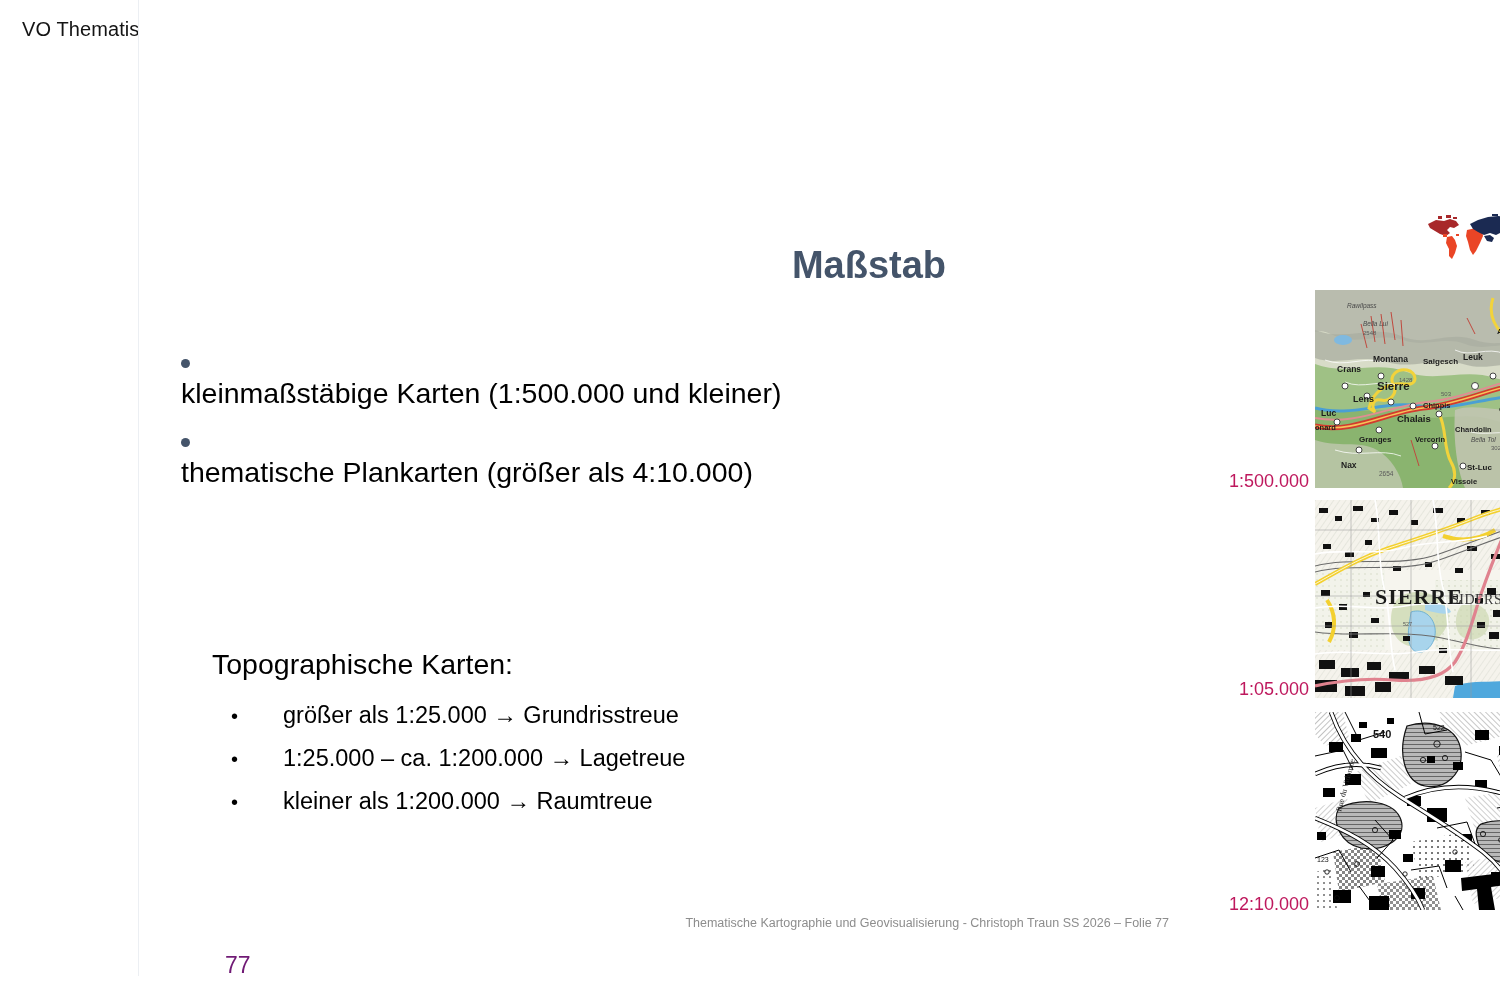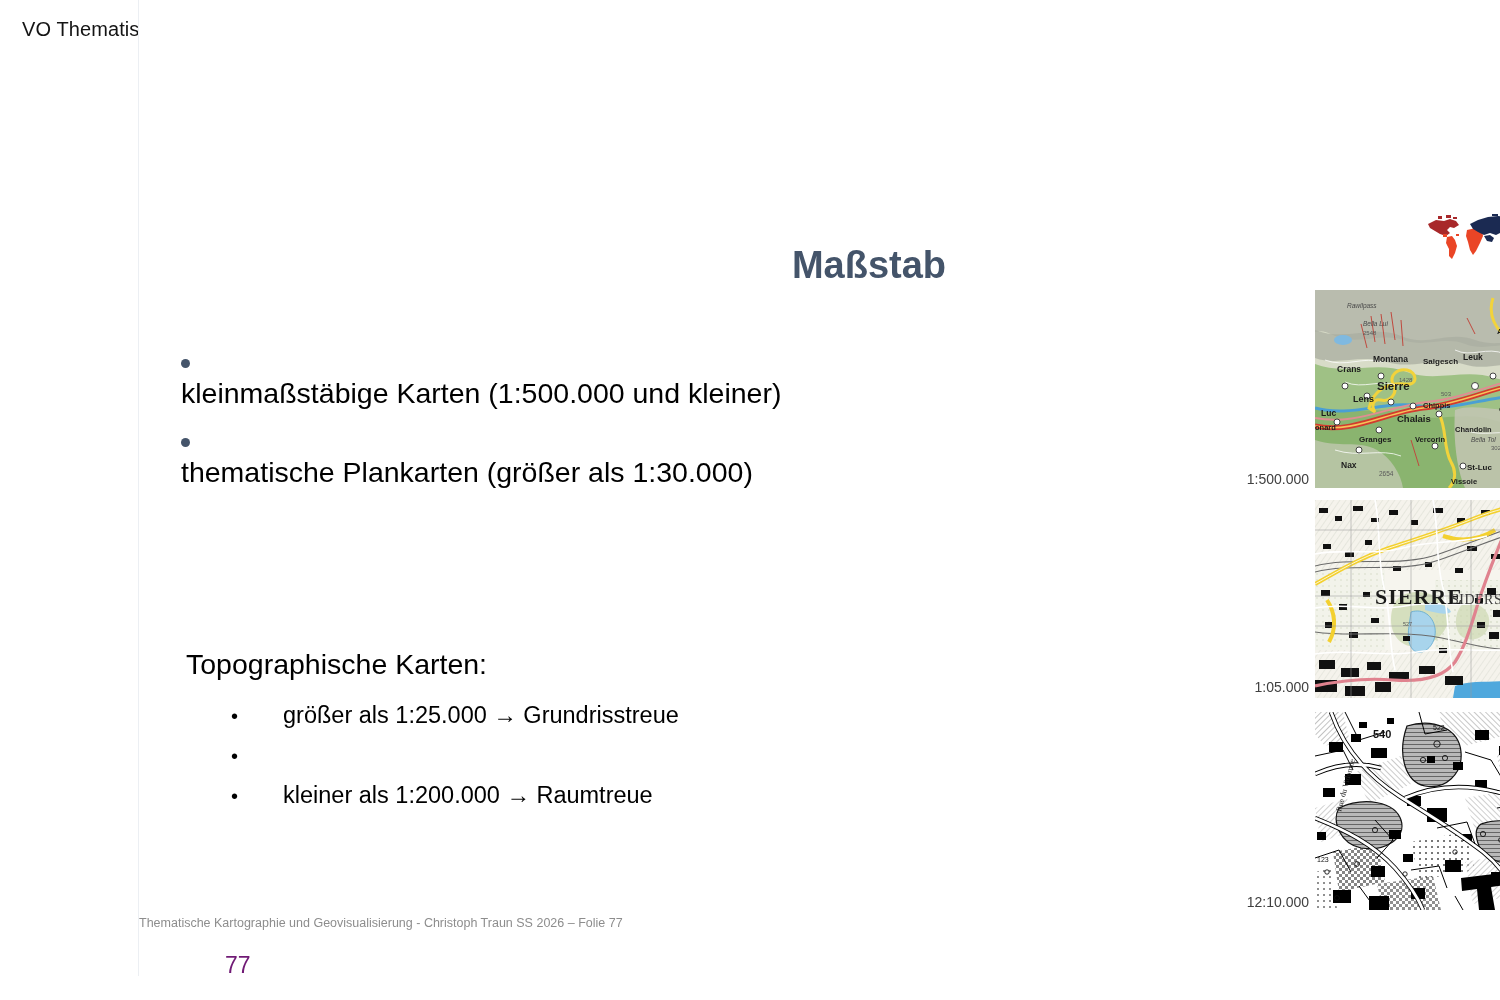--- a/index.html
+++ b/index.html
@@ -94,20 +94,21 @@
     position: absolute;
     left: 47px;
     top: 648px;
     width: 860px;
   }
   #topo-heading {
     font-size: 28.5px;
     color: #000000;
     margin-bottom: 22px;
     white-space: nowrap;
+    margin-left: 26px;
   }
   .sub-row {
     display: flex;
     align-items: baseline;
     margin-bottom: 17px;
     padding-left: 45px;
   }
   .sub-dot {
     width: 32px;
     flex: 0 0 32px;
@@ -122,21 +123,21 @@
     white-space: nowrap;
     margin-left: 20px;
   }
 
   
   #slide-footer {
     position: absolute;
     left: 0;
     top: 916px;
     width: 1030px;
-    text-align: left;
+    text-align: right;
     font-size: 12.5px;
     color: #8d8d8d;
     font-family: "Liberation Sans", sans-serif;
   }
 
   
   #page-number {
     position: absolute;
     left: 86px;
     top: 952px;
@@ -160,22 +161,22 @@
     overflow: hidden;
     background: #ffffff;
   }
   #map-panel-1 { top: 290px; height: 198px; }
   #map-panel-2 { top: 500px; height: 198px; }
   #map-panel-3 { top: 712px; height: 198px; }
   .map-panel svg { display: block; width: 100%; height: 100%; }
 
   .scale-label {
     position: absolute;
-    font-size: 14px;
-    color: #404040;
+    font-size: 18px;
+    color: #be185d;
     font-family: "Liberation Sans", sans-serif;
     white-space: nowrap;
     text-align: right;
     width: 95px;
   }
   #scale-label-1 { left: 1075px; top: 471px; }
   #scale-label-2 { left: 1075px; top: 679px; }
   #scale-label-3 { left: 1075px; top: 894px; }
 </style>
 </head>
@@ -191,35 +192,36 @@
 
     <div class="bullet-row">
       <div class="bullet-dot"><span></span></div>
       <div class="bullet-text">kleinmaßstäbige Karten (1:500.000 und kleiner)</div>
     </div>
 
 
 
     <div class="bullet-row">
       <div class="bullet-dot"><span></span></div>
-      <div class="bullet-text">thematische Plankarten (größer als 1:30.000)</div>
+      <div class="bullet-text">thematische Plankarten (größer als 4:10.000)</div>
     </div>
 
   </div>
 
   <div id="topo-section">
     <div id="topo-heading">Topographische Karten:</div>
 
     <div class="sub-row">
       <div class="sub-dot">•</div>
       <div class="sub-text">größer als 1:25.000 → Grundrisstreue</div>
     </div>
 
     <div class="sub-row">
       <div class="sub-dot">•</div>
+      <div class="sub-text">1:25.000 – ca. 1:200.000 → Lagetreue</div>
     </div>
 
     <div class="sub-row">
       <div class="sub-dot">•</div>
       <div class="sub-text">kleiner als 1:200.000 → Raumtreue</div>
     </div>
   </div>
 
   <div id="slide-footer">Thematische Kartographie und Geovisualisierung - Christoph Traun SS 2026 – Folie 77</div>
 

